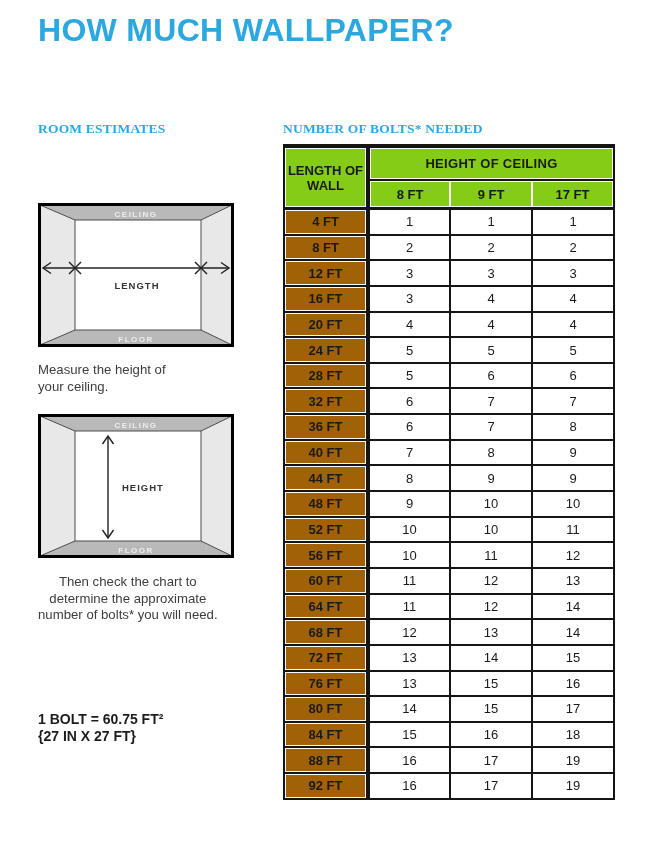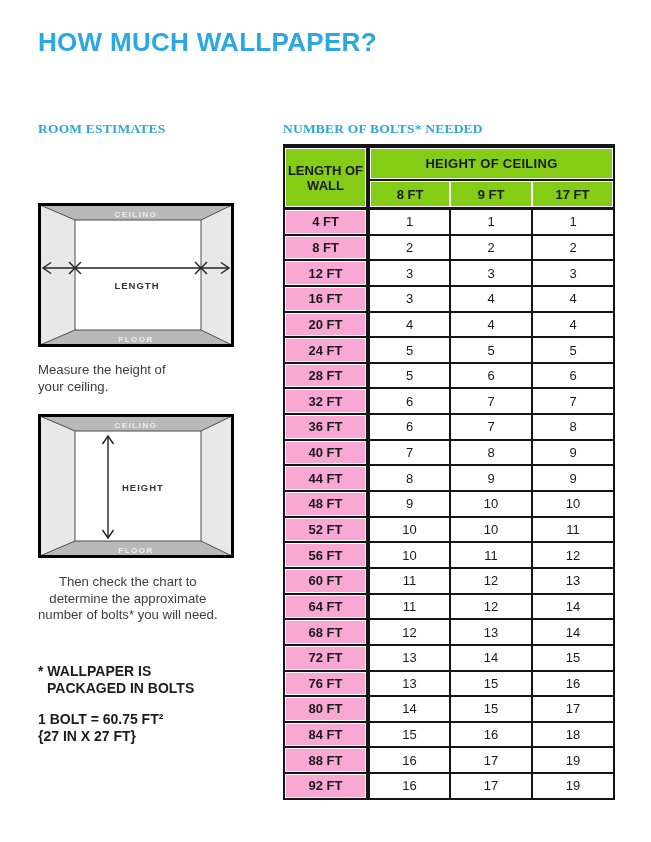--- a/index.html
+++ b/index.html
@@ -1,22 +1,22 @@
 <!DOCTYPE html>
 <html><head>
 <meta charset="utf-8">
 <style>
   html, body { margin:0; padding:0; background:#ffffff; }
   .page {
     position:relative; width:651px; height:842px; background:#ffffff;
     font-family:"Liberation Sans", sans-serif; overflow:hidden;
   }
   .title {
-    position:absolute; left:38px; top:27px; margin:0;
-    font-size:26px; font-weight:bold; letter-spacing:0.3px; color:#2CA8E0;
+    position:absolute; left:38px; top:12px; margin:0;
+    font-size:32px; font-weight:bold; letter-spacing:0.3px; color:#2CA8E0;
   }
   .section-heading {
     position:absolute; margin:0; font-size:13.5px; font-weight:bold;
     letter-spacing:0.2px; color:#2CA8E0;font-family:Liberation Serif, serif;
   }
   .h-left { left:38px; top:121px; }
   .h-right { left:283px; top:121px; width:330px; text-align:left; }
   .para {
     position:absolute; left:38px; margin:0; font-size:13.2px;
     color:#3d3d3d; line-height:16.5px;
@@ -47,21 +47,21 @@
     background:#84cc16; font-weight:bold;
     box-shadow: inset 0 0 0 1px #fafafa;
   }
   .th-wall {
     border-right:4px solid #151515; border-bottom:3px solid #151515;
     line-height:15px;
   }
   .th-group { height:31px; border-bottom:2px solid #151515; letter-spacing:0.3px; }
   .th-sub  { height:26px; border-bottom:3px solid #151515; }
   .bolts tbody th {
-    background:#f9a8d4; font-weight:bold;
+    background:#a16207; font-weight:bold;
     border-right:4px solid #151515;
     box-shadow: inset 0 0 0 1px #fafafa;
   }
   .bolts tbody th, .bolts tbody td {
     height:23.65px; border-bottom:2px solid #151515;
   }
   .bolts tbody td { font-weight:normal; background:#ffffff; }
   .bolts tbody td + td { border-left:2px solid #151515; }
 </style>
 </head>
@@ -123,24 +123,20 @@
     </g>
     <text x="84" y="77" text-anchor="start" font-size="9.5" font-weight="bold" letter-spacing="1" fill="#333333">HEIGHT</text>
   </svg>
 
   <p class="para p3">
     <span>Then check the chart to</span>
     <span>determine the approximate</span>
     <span>number of bolts* you will need.</span>
   </p>
 
-  <p class="footnote fn1">
-    <span>* WALLPAPER IS</span>
-    <span class="indent">PACKAGED IN BOLTS</span>
-  </p>
 
   <p class="footnote fn2">
     <span>1 BOLT = 60.75 FT²</span>
     <span>{27 IN X 27 FT}</span>
   </p>
 
   <table class="bolts">
     <colgroup>
       <col style="width:84px">
         <col style="width:82px">

